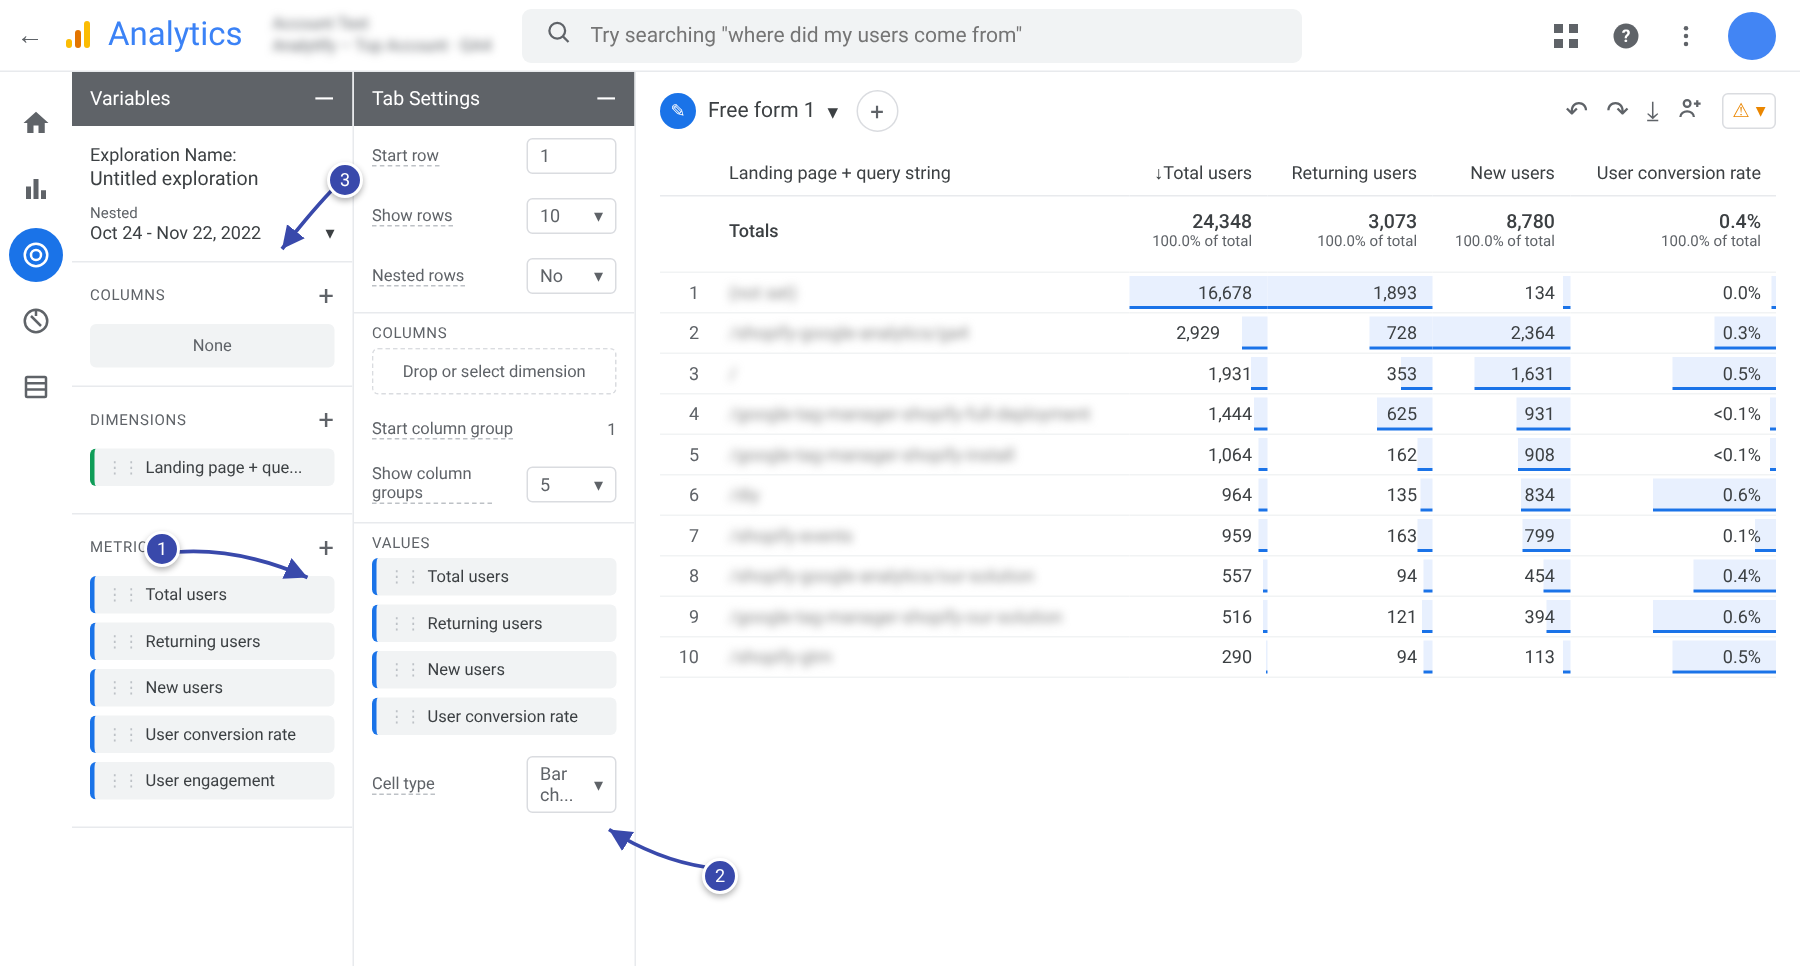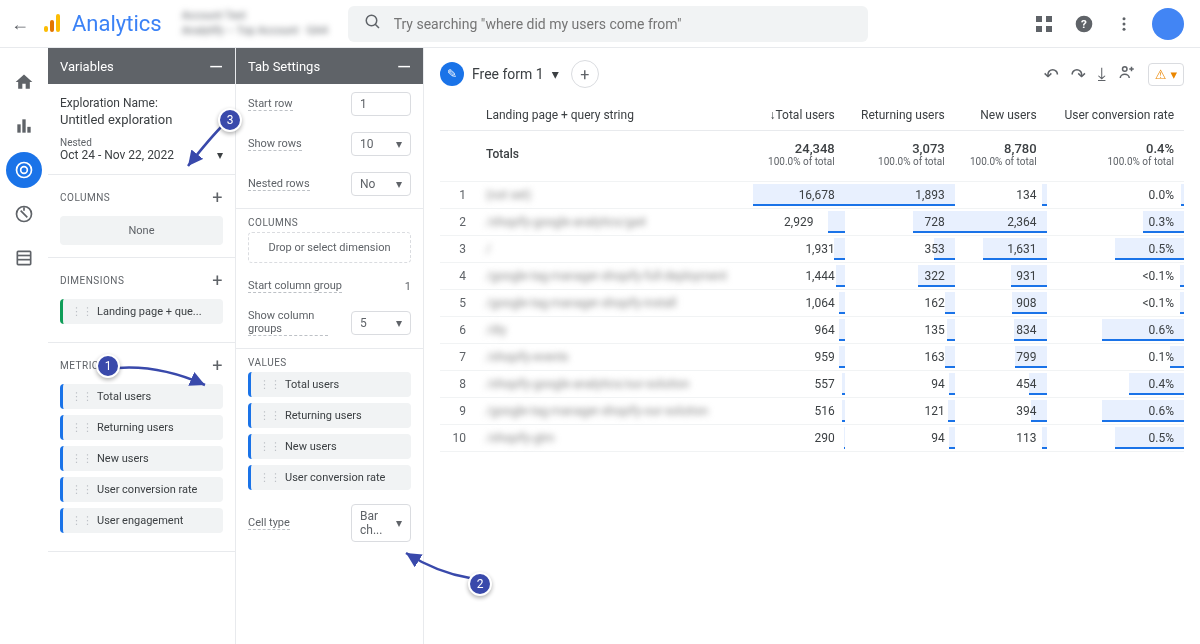--- a/index.html
+++ b/index.html
@@ -371,21 +371,21 @@
             <td class="blurred">/</td>
             <td class="num-cell" style="position: relative; z-index: 0;"><div class="bar-bg" style="width: 12%;"></div><div class="bar-line" style="width: 12%;"></div><span style="position: relative;">1,931</span></td>
             <td class="num-cell" style="position: relative; z-index: 0;"><div class="bar-bg" style="width: 19%;"></div><div class="bar-line" style="width: 19%;"></div><span style="position: relative;">353</span></td>
             <td class="num-cell" style="position: relative; z-index: 0;"><div class="bar-bg" style="width: 69%;"></div><div class="bar-line" style="width: 69%;"></div><span style="position: relative;">1,631</span></td>
             <td class="num-cell" style="position: relative; z-index: 0;"><div class="bar-bg" style="width: 50%;"></div><div class="bar-line" style="width: 50%;"></div><span style="position: relative;">0.5%</span></td>
           </tr>
           <tr>
             <td class="idx">4</td>
             <td class="blurred">/google-tag-manager-shopify-full-deployment</td>
             <td class="num-cell" style="position: relative; z-index: 0;"><div class="bar-bg" style="width: 9%;"></div><div class="bar-line" style="width: 9%;"></div><span style="position: relative;">1,444</span></td>
-            <td class="num-cell" style="position: relative; z-index: 0;"><div class="bar-bg" style="width: 33%;"></div><div class="bar-line" style="width: 33%;"></div><span style="position: relative;">322</span></td>
+            <td class="num-cell" style="position: relative; z-index: 0;"><div class="bar-bg" style="width: 33%;"></div><div class="bar-line" style="width: 33%;"></div><span style="position: relative;">625</span></td>
             <td class="num-cell" style="position: relative; z-index: 0;"><div class="bar-bg" style="width: 39%;"></div><div class="bar-line" style="width: 39%;"></div><span style="position: relative;">931</span></td>
             <td class="num-cell" style="position: relative; z-index: 0;"><div class="bar-bg" style="width: 3%;"></div><div class="bar-line" style="width: 3%;"></div><span style="position: relative;">&lt;0.1%</span></td>
           </tr>
           <tr>
             <td class="idx">5</td>
             <td class="blurred">/google-tag-manager-shopify-install</td>
             <td class="num-cell" style="position: relative; z-index: 0;"><div class="bar-bg" style="width: 6%;"></div><div class="bar-line" style="width: 6%;"></div><span style="position: relative;">1,064</span></td>
             <td class="num-cell" style="position: relative; z-index: 0;"><div class="bar-bg" style="width: 9%;"></div><div class="bar-line" style="width: 9%;"></div><span style="position: relative;">162</span></td>
             <td class="num-cell" style="position: relative; z-index: 0;"><div class="bar-bg" style="width: 38%;"></div><div class="bar-line" style="width: 38%;"></div><span style="position: relative;">908</span></td>
             <td class="num-cell" style="position: relative; z-index: 0;"><div class="bar-bg" style="width: 3%;"></div><div class="bar-line" style="width: 3%;"></div><span style="position: relative;">&lt;0.1%</span></td>

